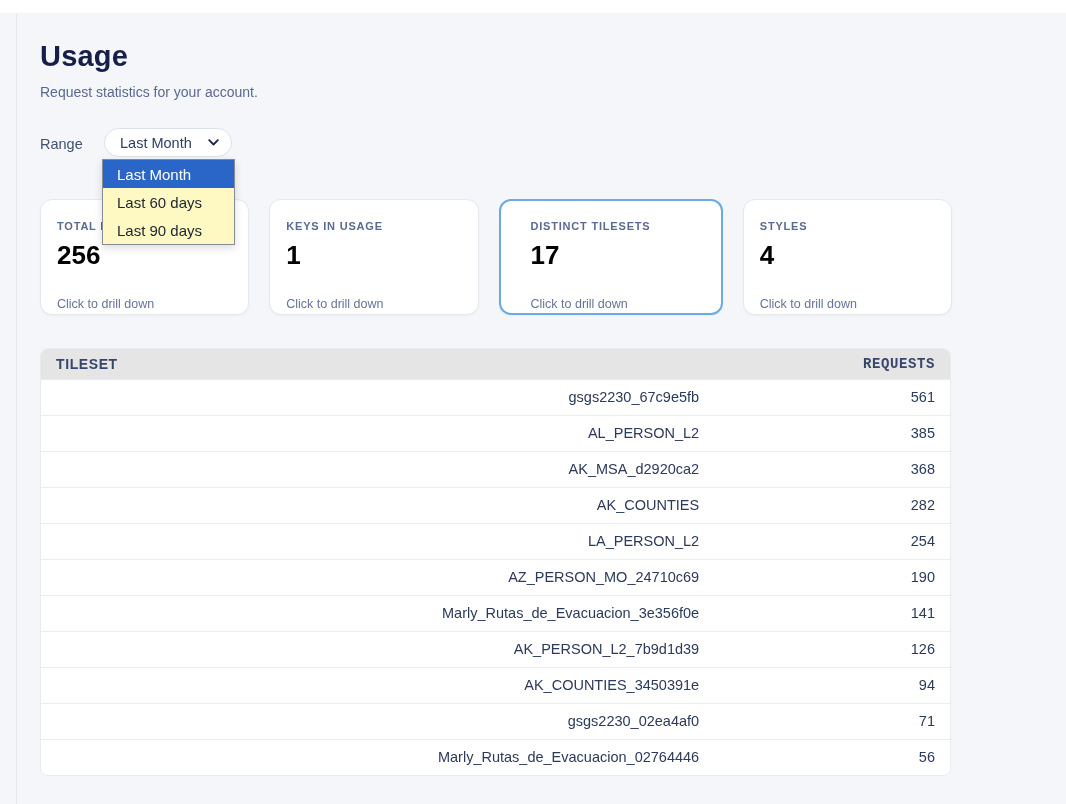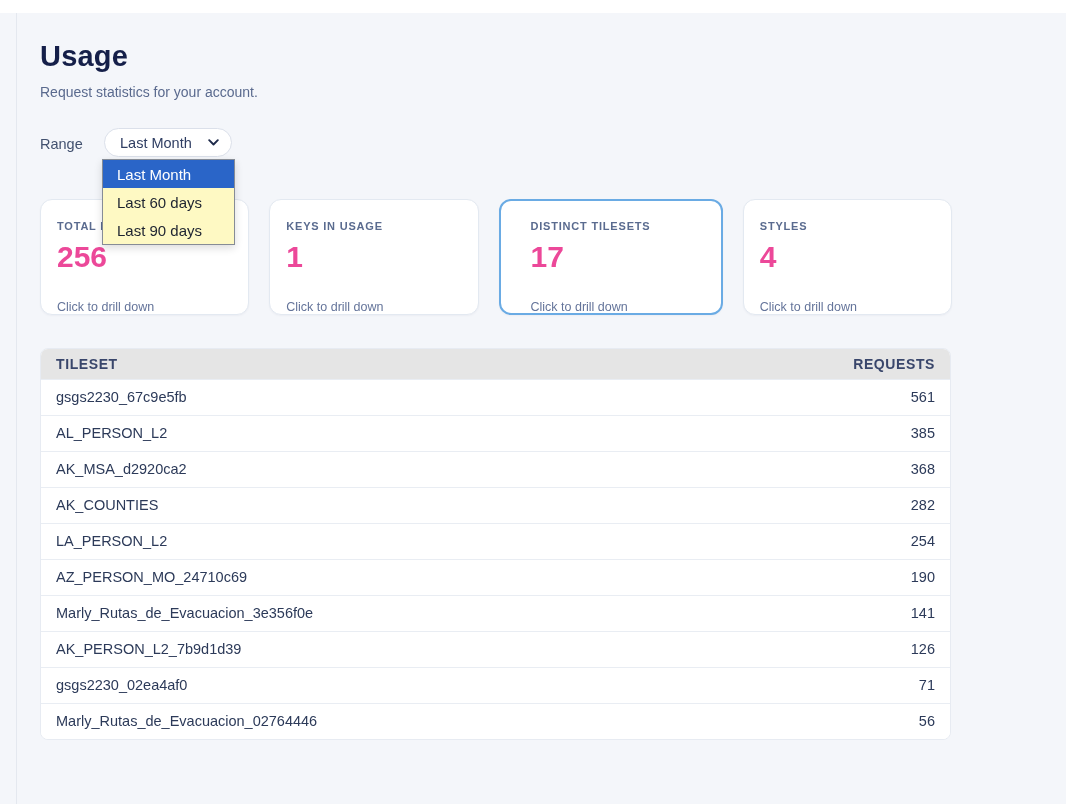--- a/index.html
+++ b/index.html
@@ -58,40 +58,41 @@
     background:#ffffff; border:1px solid #e3e9f1; border-radius:12px;
     padding:20px 16px 0 16px;
     box-shadow:0 1px 2px rgba(20,30,70,.04);
     cursor:pointer;
   }
   .stat-card.active { border:2px solid #6aabe4; padding:19px 15px 0 30px; }
   .card-label {
     font-size:11px; font-weight:700; color:#5a6b8f; letter-spacing:.8px;
     text-transform:uppercase;
   }
-  .card-value { font-size:30px; font-weight:700; color:#ec4899; margin-top:8px; }
+  .card-value { font-size:26px; font-weight:700; color:#000000; margin-top:8px; }
   .card-hint  { font-size:12.5px; color:#64749a; margin-top:26px; }
 
   .table-wrap {
     position:absolute; left:40px; top:348px; width:911px;
     background:#ffffff; border:1px solid #e7ebf2; border-radius:8px;
     overflow:hidden;
   }
   table { width:100%; border-collapse:collapse; }
   thead th {
     background:#e5e5e5; height:30px;
     font-size:14px; font-weight:700; letter-spacing:.6px; color:#39466b;
     padding:0 15px; text-transform:uppercase;
   }
   th.col-tileset { text-align:left; }
-  th.col-requests { text-align:right; }
+  th.col-requests { text-align:right;font-family:Liberation Mono, monospace; }
   tbody td {
     height:36px; border-top:1px solid #e9edf3;
     font-size:14.5px; color:#2c3a59; padding:0 15px;
     background:#ffffff;
+    text-align:right;
   }
   td.num { text-align:right; }
 </style>
 </head>
 <body>
 
 <div class="topbar"></div>
 <div class="side-divider"></div>
 
 <h1 class="page-title">Usage</h1>
@@ -181,20 +182,24 @@
         <tr>
           <td>Marly_Rutas_de_Evacuacion_3e356f0e</td>
           <td class="num">141</td>
         </tr>
 
         <tr>
           <td>AK_PERSON_L2_7b9d1d39</td>
           <td class="num">126</td>
         </tr>
 
+        <tr>
+          <td>AK_COUNTIES_3450391e</td>
+          <td class="num">94</td>
+        </tr>
 
         <tr>
           <td>gsgs2230_02ea4af0</td>
           <td class="num">71</td>
         </tr>
 
         <tr>
           <td>Marly_Rutas_de_Evacuacion_02764446</td>
           <td class="num">56</td>
         </tr>

